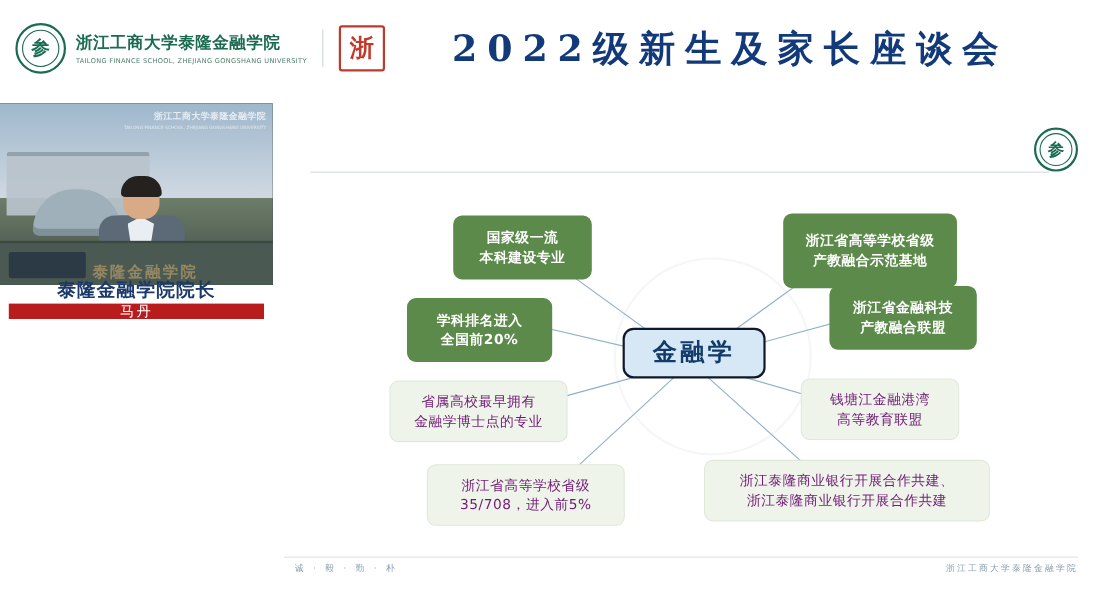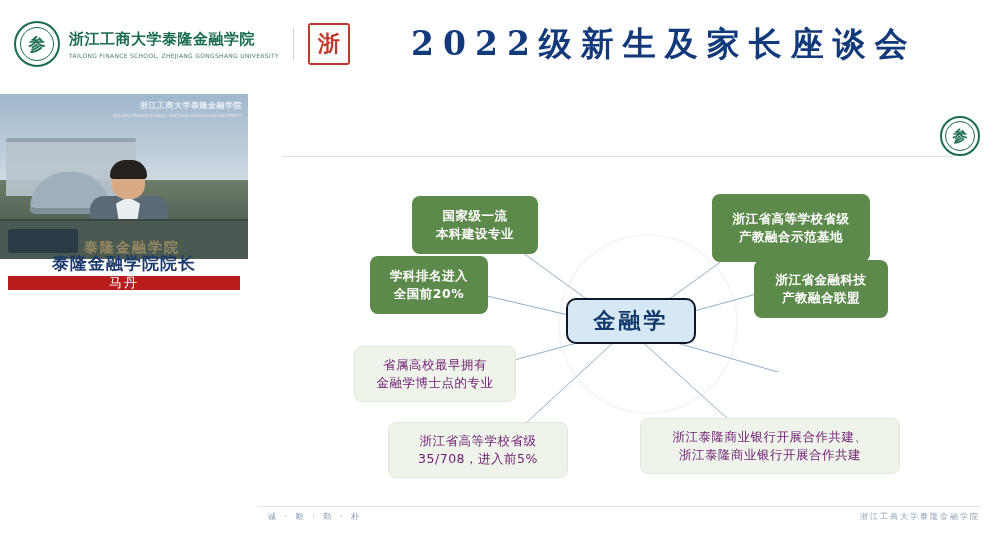--- a/index.html
+++ b/index.html
@@ -268,21 +268,21 @@
 
     <div class="node node-center" style="left:308px; top:134px; width:130px; height:46px;">
       <span class="node-line">金融学</span>
     </div>
 
     <div class="node node-green" style="left:154px; top:32px; width:126px; height:58px;">
       <span class="node-line">国家级一流</span>
       <span class="node-line">本科建设专业</span>
     </div>
 
-    <div class="node node-green" style="left:112px; top:92px; width:118px; height:58px;">
+    <div class="node node-green" style="left:112px; top:107px; width:132px; height:58px;">
       <span class="node-line">学科排名进入</span>
       <span class="node-line">全国前20%</span>
     </div>
 
     <div class="node node-light" style="left:96px; top:182px; width:162px; height:56px;">
       <span class="node-line">省属高校最早拥有</span>
       <span class="node-line">金融学博士点的专业</span>
     </div>
 
     <div class="node node-light" style="left:130px; top:258px; width:180px; height:56px;">
@@ -293,20 +293,24 @@
     <div class="node node-green" style="left:454px; top:30px; width:158px; height:68px;">
       <span class="node-line">浙江省高等学校省级</span>
       <span class="node-line">产教融合示范基地</span>
     </div>
 
     <div class="node node-green" style="left:496px; top:96px; width:134px; height:58px;">
       <span class="node-line">浙江省金融科技</span>
       <span class="node-line">产教融合联盟</span>
     </div>
 
+    <div class="node node-light" style="left:470px; top:180px; width:144px; height:56px;">
+      <span class="node-line">钱塘江金融港湾</span>
+      <span class="node-line">高等教育联盟</span>
+    </div>
 
     <div class="node node-light" style="left:382px; top:254px; width:260px; height:56px;">
       <span class="node-line">浙江泰隆商业银行开展合作共建、</span>
       <span class="node-line">浙江泰隆商业银行开展合作共建</span>
     </div>
   </div>
 </div>
 
 <div class="footer-rule"></div>
 <div class="footer-left">诚 · 毅 · 勤 · 朴</div>

